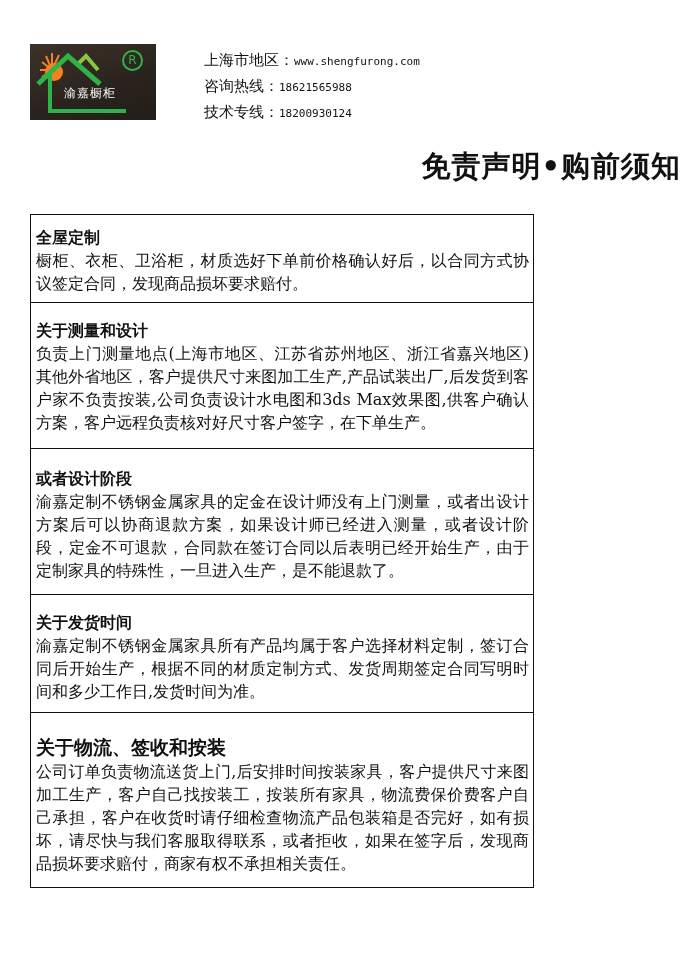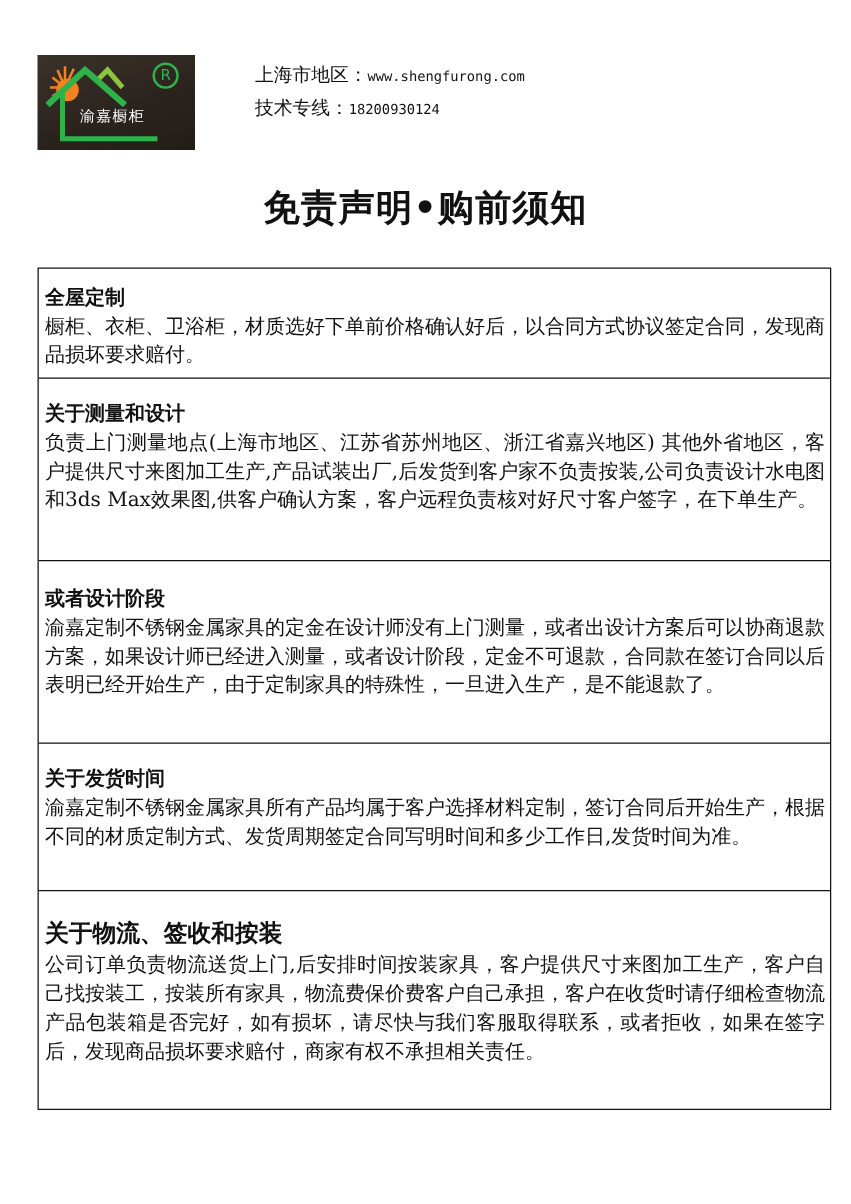--- a/index.html
+++ b/index.html
@@ -60,30 +60,30 @@
     .contact-row { white-space: nowrap; }
     .contact-value {
       font-family: "DejaVu Sans Mono", "Liberation Mono", monospace;
       font-size: 11px;
     }
     .title {
       position: absolute;
       left: 0;
       width: 681px;
       top: 147px;
-      text-align: center;
+      text-align: right;
       font-size: 29px;
       font-weight: bold;
       letter-spacing: 1px;
     }
     .sections {
       position: absolute;
       left: 30px;
       top: 214px;
-      width: 635px;
+      width: 504px;
       border: 1.5px solid #111111;
       box-sizing: border-box;
     }
     .section {
       box-sizing: border-box;
       border-bottom: 1.5px solid #111111;
       padding: 12px 4px 0 5px;
       overflow: hidden;
     }
     .section:last-child { border-bottom: none; }
@@ -126,20 +126,23 @@
   </svg>
   <span class="logo-reg">R</span>
   <span class="logo-text">渝嘉橱柜</span>
 </div>
 
 <div class="contact">
   <div class="contact-row">
     <span>上海市地区：</span><span class="contact-value">www.shengfurong.com</span>
   </div>
   <div class="contact-row">
+    <span>咨询热线：</span><span class="contact-value">18621565988</span>
+  </div>
+  <div class="contact-row">
     <span>技术专线：</span><span class="contact-value">18200930124</span>
   </div>
 </div>
 
 <div class="title">免责声明•购前须知</div>
 
 <div class="sections">
   <div class="section" style="height:88px;">
     <div class="section-title">全屋定制</div>
     <div class="section-body">橱柜、衣柜、卫浴柜，材质选好下单前价格确认好后，以合同方式协议签定合同，发现商品损坏要求赔付。</div>

